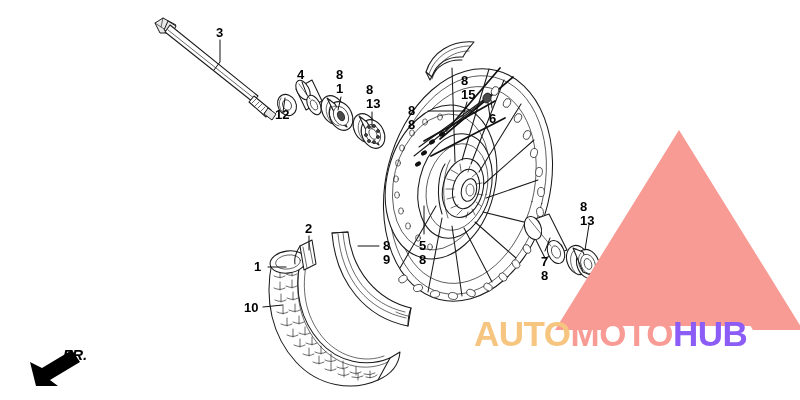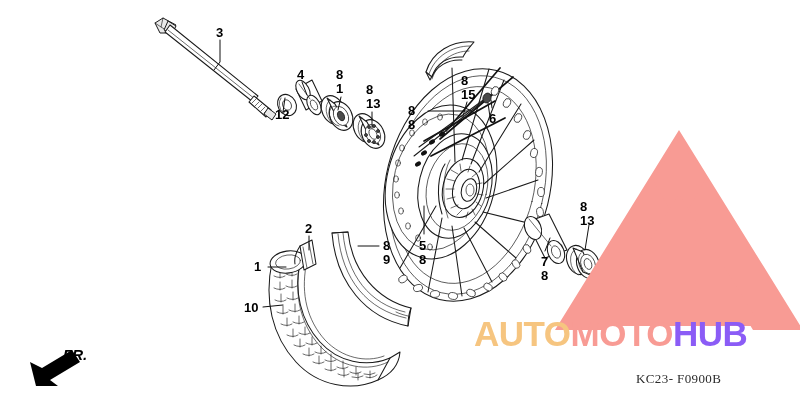--- a/index.html
+++ b/index.html
@@ -440,15 +440,14 @@
         <div>8</div>
         <div>13</div>
       </div>
     </div>
 
   <svg id="fr-marker" viewBox="0 0 78 46">
     <path fill="#000000" d="M8 42 L2 18 L14 24 L44 6 L52 18 L22 36 L30 42 Z"></path>
   </svg>
   <div id="fr-label">FR.</div>
 
-  <div id="part-code">KC23- F0900B</div>
 
 </div>
 
 </body></html>

